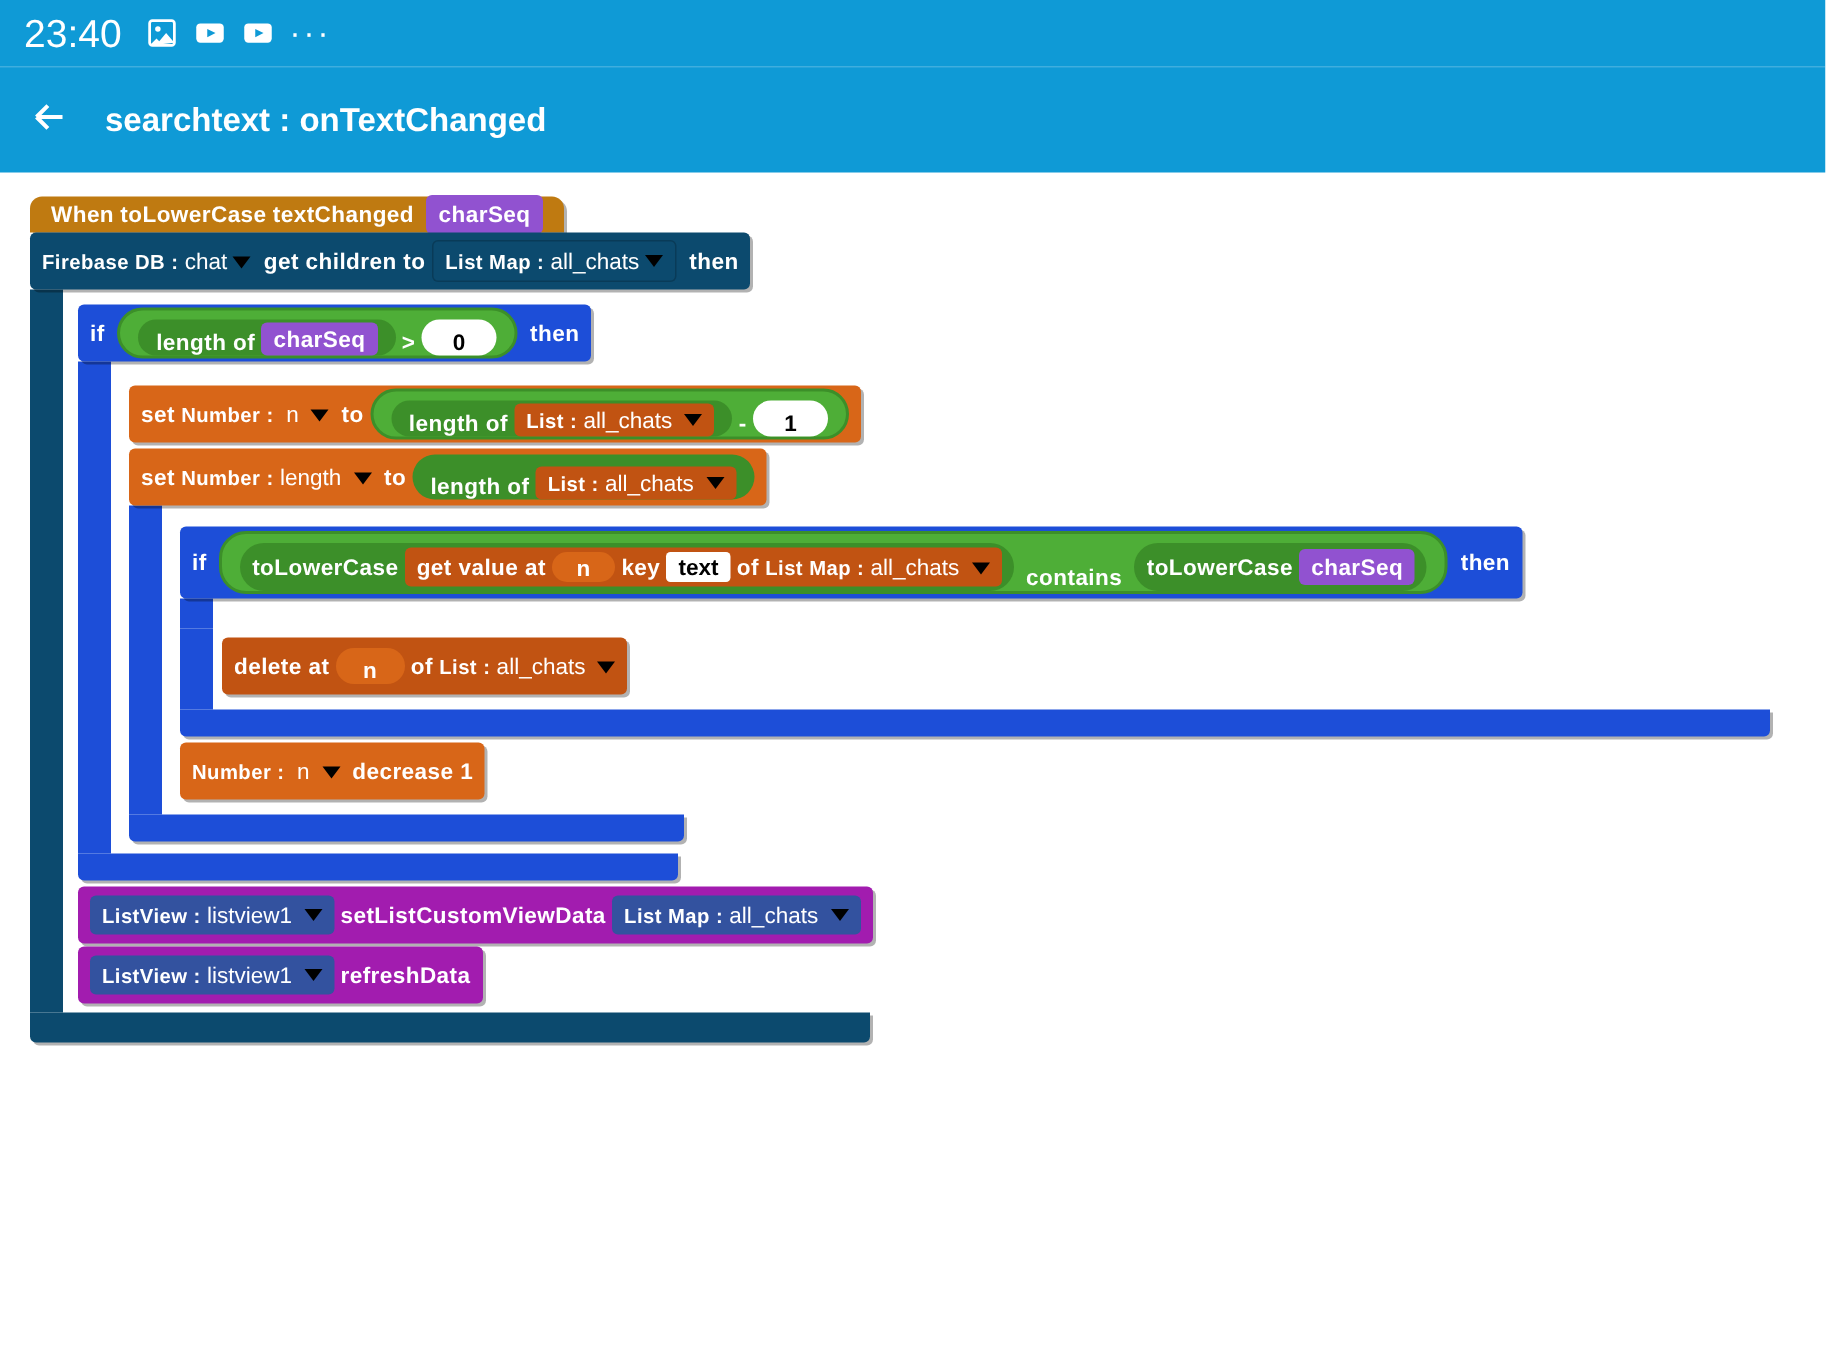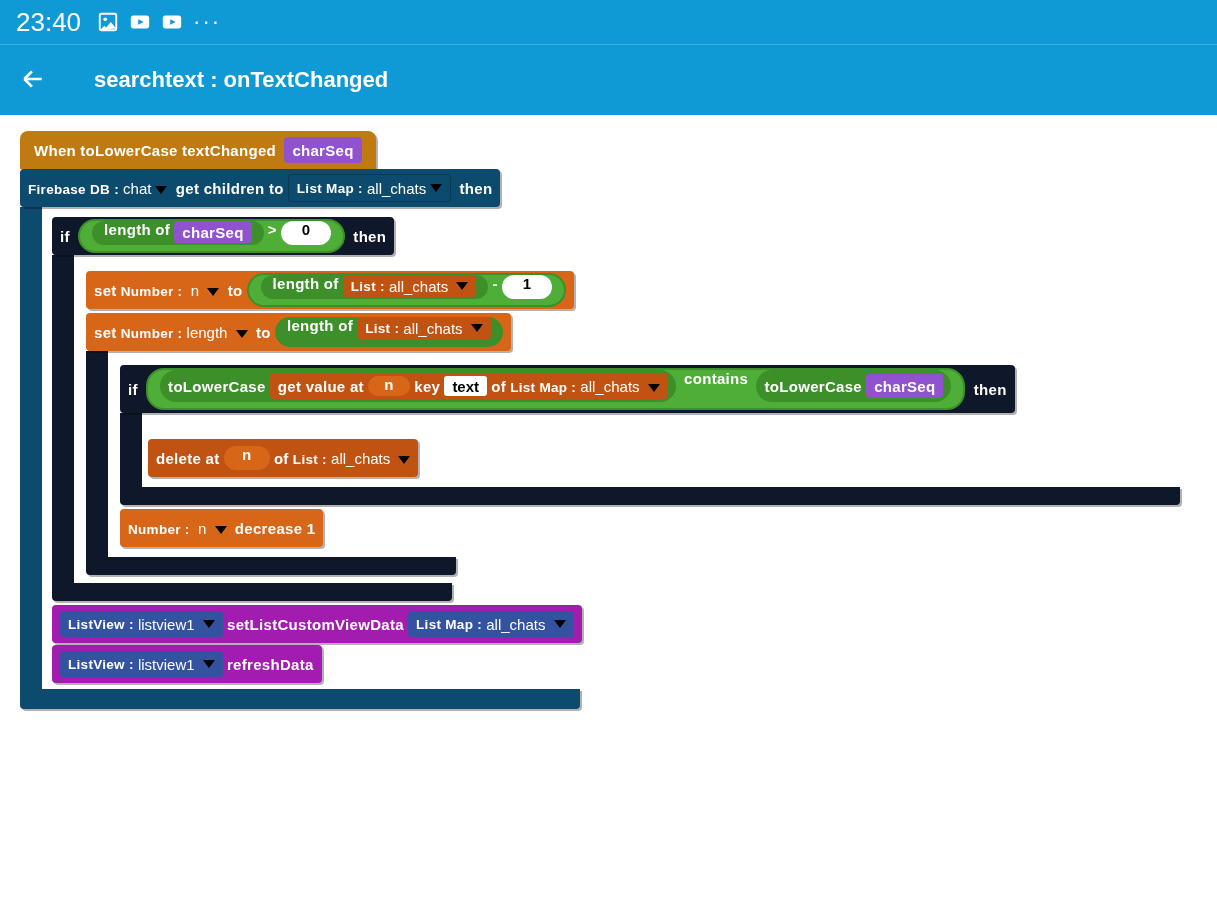--- a/index.html
+++ b/index.html
@@ -1,44 +1,44 @@
 <!DOCTYPE html>
 <html><head>
 <meta charset="utf-8">
 <style>
   body{margin:0;font-family:Arial,Helvetica,sans-serif;background:#fff;font-size:15px;color:#fff}
   .status-bar{background:#0f9ad6;height:44px;display:flex;align-items:center;padding:0 16px;gap:16px}
   .status-bar .time{font-size:26px;font-weight:400}
   .status-bar .ico-group{display:flex;gap:10px;align-items:center}
   .sicon svg{width:22px;height:22px;display:block}
   .dots{font-size:22px;letter-spacing:2px}
-  .app-bar{background:#0f9ad6;height:70px;display:flex;align-items:center;padding:0 20px;gap:48px;border-top:1px solid rgba(255,255,255,.2)}
+  .app-bar{background:#0f9ad6;height:70px;display:flex;align-items:center;padding:0 20px;gap:24px;border-top:1px solid rgba(255,255,255,.2)}
   .back-btn svg{width:26px;height:26px}
   .app-title{font-size:22px;font-weight:700}
   .canvas{padding:16px 0 40px 12px;position:relative}
   .blk{display:flex;align-items:center;border-radius:4px;height:38px;box-sizing:border-box;padding:0 8px;position:relative;white-space:nowrap}
   .shadow{box-shadow:2px 2px 0 rgba(0,0,0,.3)}
   .row{display:flex;align-items:center}
-  .pill{border-radius:18px;height:30px;display:flex;align-items:flex-start;padding:0 12px}
+  .pill{border-radius:18px;height:30px;display:flex;align-items:flex-end;padding:0 12px}
   .pillw{background:#fff;color:#000;font-weight:600;min-width:26px;justify-content:center}
   .tri{display:inline-block;margin-left:4px;width:0;height:0;border-left:6px solid transparent;border-right:6px solid transparent;border-top:8px solid #000}
-  .brown{background:#0f172a}
+  .brown{background:#1d4ed8}
   .orange{background:#d86618}
   .orange-dk{background:#c15312}
   .blue-light{background:#0c4a6e}
   .blue{background:#a21caf}
   .blue-dk{background:#33529f}
   .green{background:#4eae37}
   .green-dk{background:#3c8f29}
   .purple{background:#9152d0}
   .small-dark{font-size:13.5px}
   .inset{display:flex;align-items:center;border-radius:14px;height:26px;padding:0 8px}
   .txt{font-weight:600;letter-spacing:.3px}
   
-  .hat{background:#bf7a11;display:inline-flex;align-items:center;padding:6px 14px;border-radius:8px 8px 0 0;height:38px;box-sizing:border-box}
+  .hat{background:#bf7a11;display:inline-flex;align-items:center;padding:6px 14px;border-radius:8px 8px 0 0;height:24px;box-sizing:border-box}
   .stack{position:relative}
   
 </style>
 </head>
 <body>
 
 <div class="status-bar">
   <span class="time">23:40</span>
   <span class="ico-group">
     <span class="sicon">

